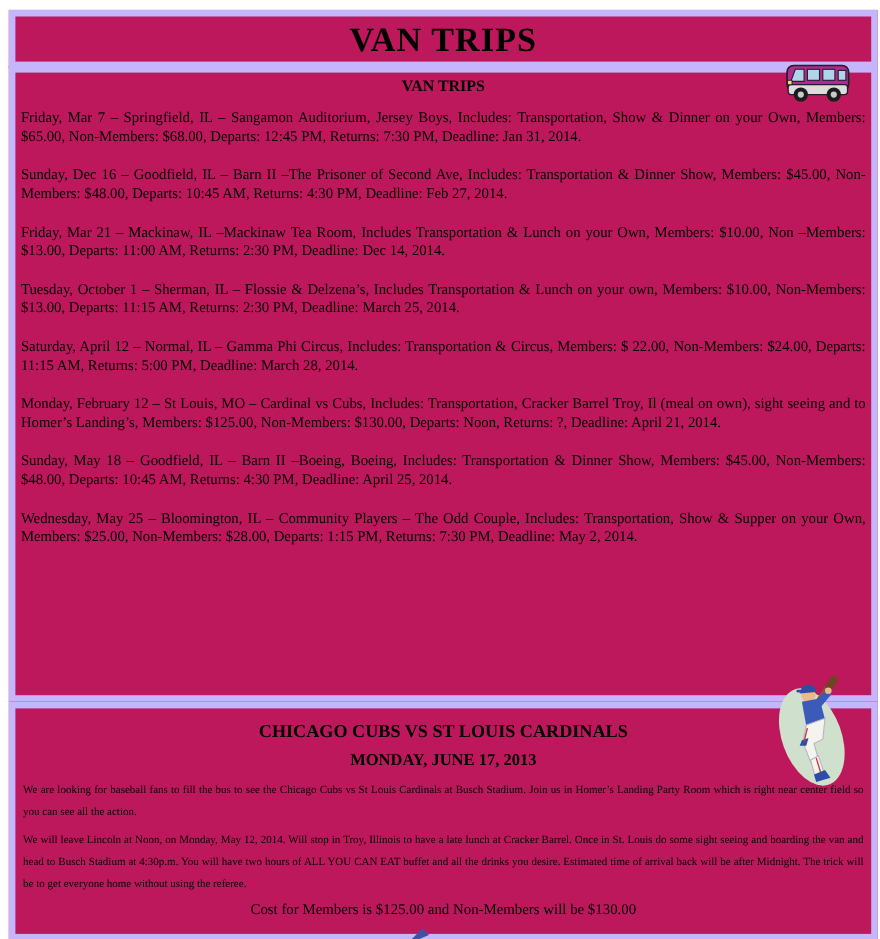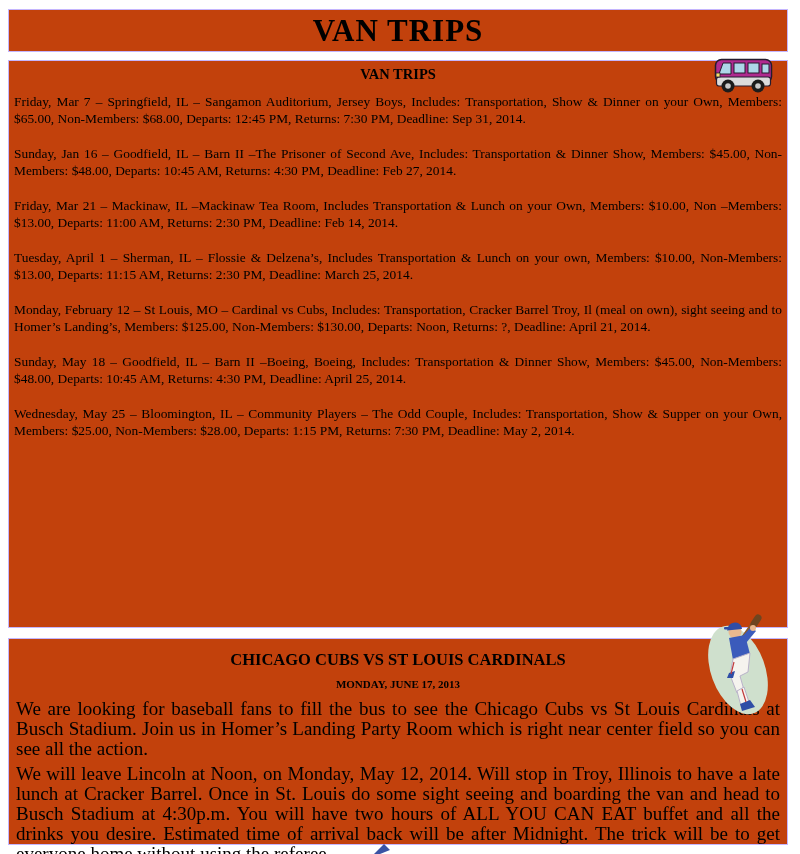--- a/index.html
+++ b/index.html
@@ -1,47 +1,48 @@
 <!DOCTYPE html>
 <html><head>
 <meta charset="utf-8">
 <style>
   html,body{margin:0;padding:0;background:#fff;}
   body{width:800px;height:854px;position:relative;font-family:"Liberation Serif","DejaVu Serif",serif;color:#000;overflow:hidden;}
-  .box{position:absolute;left:8px;width:778px;border:1px solid #c4b5fd;background:#c2410c;box-sizing:content-box;}
+  .box{position:absolute;left:8px;width:778px;border:6px solid #c4b5fd;background:#be185d;box-sizing:content-box;}
   .title-box{top:9px;height:41px;display:flex;align-items:center;justify-content:center;}
   .page-title{font-size:31px;font-weight:bold;letter-spacing:1px;}
   .trips-box{top:60px;height:566px;padding:0 5px;width:768px;}
   .section-heading{text-align:center;font-weight:bold;font-size:14.5px;margin:5px 0 10px 0;}
   .trip{font-size:13.4px;line-height:17px;text-align:justify;margin:0 0 18px 0;}
   .b{font-weight:normal;}
   .cubs-box{top:638px;height:205px;padding:0 7px;width:764px;}
   .cubs-h1{text-align:center;font-weight:bold;font-size:16.5px;margin:11px 0 8px 0;}
-  .cubs-h2{text-align:center;font-weight:bold;font-size:11px;margin:0 0 9px 0;}
-  .cubs-para{font-size:19px;line-height:20px;text-align:justify;margin:0 0 5px 0;}
+  .cubs-h2{text-align:center;font-weight:bold;font-size:15px;margin:0 0 9px 0;}
+  .cubs-para{font-size:10px;line-height:20px;text-align:justify;margin:0 0 5px 0;}
   .cost-line{text-align:center;font-size:13.5px;margin-top:2px;}
   .van-art{position:absolute;top:53px;left:714px;width:62px;height:44px;z-index:5;}
   .batter-art{position:absolute;top:612px;left:696px;width:84px;height:112px;z-index:5;}
   .blue-speck{position:absolute;top:844px;left:374px;width:16px;height:10px;z-index:6;}
   svg{display:block;width:100%;height:100%;}
 </style>
 </head>
 <body>
 
 <div class="box title-box">
   <div class="page-title">VAN TRIPS</div>
 </div>
 
 <div class="box trips-box">
   <div class="section-heading">VAN TRIPS</div>
   <div>
-      <p class="trip"><span class="b">Friday, Mar 7 – Springfield, IL</span><span> – Sangamon Auditorium, Jersey Boys, Includes: Transportation, Show &amp; Dinner on your Own, Members: $65.00, Non-Members: $68.00, Departs: 12:45 PM, Returns: 7:30 PM, </span><span class="b">Deadline: Sep 31, 2014</span><span>.</span></p>
-      <p class="trip"><span class="b">Sunday, Jan 16 – Goodfield, IL</span><span> – Barn II –The Prisoner of Second Ave, Includes: Transportation &amp; Dinner Show, Members: $45.00, Non-Members: $48.00, Departs: 10:45 AM, Returns: 4:30 PM, </span><span class="b">Deadline: Feb 27, 2014.</span></p>
-      <p class="trip"><span class="b">Friday, Mar 21 – Mackinaw, IL</span><span> –Mackinaw Tea Room, Includes Transportation &amp; Lunch on your Own, Members: $10.00, Non –Members: $13.00, Departs: 11:00 AM, Returns: 2:30 PM, </span><span class="b">Deadline: Feb 14, 2014</span><span>.</span></p>
-      <p class="trip"><span class="b">Tuesday, April 1 – Sherman, IL</span><span> – Flossie &amp; Delzena’s, Includes Transportation  &amp; Lunch on your own, Members: $10.00, Non-Members: $13.00, Departs: 11:15 AM, Returns: 2:30 PM, Deadline: </span><span class="b">March 25, 2014</span><span>.</span></p>
+      <p class="trip"><span class="b">Friday, Mar 7 – Springfield, IL</span><span> – Sangamon Auditorium, Jersey Boys, Includes: Transportation, Show &amp; Dinner on your Own, Members: $65.00, Non-Members: $68.00, Departs: 12:45 PM, Returns: 7:30 PM, </span><span class="b">Deadline: Jan 31, 2014</span><span>.</span></p>
+      <p class="trip"><span class="b">Sunday, Dec 16 – Goodfield, IL</span><span> – Barn II –The Prisoner of Second Ave, Includes: Transportation &amp; Dinner Show, Members: $45.00, Non-Members: $48.00, Departs: 10:45 AM, Returns: 4:30 PM, </span><span class="b">Deadline: Feb 27, 2014.</span></p>
+      <p class="trip"><span class="b">Friday, Mar 21 – Mackinaw, IL</span><span> –Mackinaw Tea Room, Includes Transportation &amp; Lunch on your Own, Members: $10.00, Non –Members: $13.00, Departs: 11:00 AM, Returns: 2:30 PM, </span><span class="b">Deadline: Dec 14, 2014</span><span>.</span></p>
+      <p class="trip"><span class="b">Tuesday, October 1 – Sherman, IL</span><span> – Flossie &amp; Delzena’s, Includes Transportation  &amp; Lunch on your own, Members: $10.00, Non-Members: $13.00, Departs: 11:15 AM, Returns: 2:30 PM, Deadline: </span><span class="b">March 25, 2014</span><span>.</span></p>
+      <p class="trip"><span class="b">Saturday, April 12 – Normal, IL</span><span> – Gamma Phi Circus, Includes: Transportation &amp; Circus, Members: $ 22.00, Non-Members: $24.00, Departs: 11:15 AM, Returns: 5:00 PM, </span><span class="b">Deadline: March 28, 2014</span><span>.</span></p>
       <p class="trip"><span class="b">Monday, February 12 – St Louis, MO</span><span> – Cardinal vs Cubs, Includes: Transportation,  Cracker Barrel Troy, Il (meal on own), sight seeing and to Homer’s Landing’s, Members: $125.00, Non-Members: $130.00, Departs: Noon, Returns: ?, </span><span class="b">Deadline: April 21, 2014</span><span>.</span></p>
       <p class="trip"><span class="b">Sunday, May 18 – Goodfield, IL</span><span> – Barn II –Boeing, Boeing, Includes: Transportation &amp; Dinner Show, Members: $45.00, Non-Members: $48.00, Departs: 10:45 AM, Returns: 4:30 PM, </span><span class="b">Deadline: April 25, 2014</span><span>.</span></p>
       <p class="trip"><span class="b">Wednesday, May 25 – Bloomington, IL</span><span> – Community Players – The Odd Couple, Includes: Transportation, Show &amp; Supper on your Own, Members: $25.00, Non-Members: $28.00, Departs: 1:15 PM, Returns: 7:30 PM, </span><span class="b">Deadline: May 2, 2014</span><span>.</span></p>
     </div>
 </div>
 
 <div class="van-art">
   <svg viewBox="0 0 62 44" xmlns="http://www.w3.org/2000/svg">
     <rect x="1.5" y="6.5" width="56" height="23" rx="6" fill="#b02a8f" stroke="#241b2e" stroke-width="1.5"></rect>
     <rect x="2.5" y="24" width="54" height="9" rx="2.5" fill="#dcdcdc" stroke="#241b2e" stroke-width="1.2"></rect>
@@ -57,20 +58,21 @@
   </svg>
 </div>
 
 <div class="box cubs-box">
   <div class="cubs-h1">CHICAGO CUBS VS ST LOUIS CARDINALS</div>
   <div class="cubs-h2">MONDAY, JUNE 17, 2013</div>
   <div>
       <p class="cubs-para"><span>We are looking for baseball fans to fill the bus to see the </span><span class="b">Chicago Cubs vs St Louis Cardinals at Busch Stadium</span><span>.  Join us in Homer’s Landing Party Room which is right  near center field so you can see all the action.</span></p>
       <p class="cubs-para"><span>We will leave Lincoln at Noon, on Monday, May 12, 2014.  Will stop in Troy, Illinois to have a late lunch at Cracker Barrel.  Once in St. Louis do some sight seeing and boarding the van and head to Busch Stadium at 4:30p.m.  You will have two hours of  </span><span class="b">ALL YOU CAN EAT</span><span> buffet and all the drinks you desire.  Estimated time of arrival back will be after Midnight.  The trick will be to get everyone home without using the referee.</span></p>
     </div>
+  <div class="cost-line">Cost for Members is $125.00 and Non-Members will be $130.00</div>
 </div>
 
 <div class="batter-art">
   <svg viewBox="0 0 84 112" xmlns="http://www.w3.org/2000/svg">
     <ellipse cx="42" cy="58" rx="27" ry="46" fill="#cfe0cd" transform="rotate(-20 42 58)"></ellipse>
     <line x1="62" y1="6" x2="44" y2="32" stroke="#8a5a2b" stroke-width="6" stroke-linecap="round"></line>
     <line x1="62" y1="6" x2="58" y2="12" stroke="#6e4520" stroke-width="7" stroke-linecap="round"></line>
     <circle cx="39" cy="20" r="6.5" fill="#eab98e"></circle>
     <path d="M31.5,17 a7.5,7.5 0 0 1 14,-2.5 l0.5,2.5 -15,1.5 z" fill="#2f4da6"></path>
     <rect x="28" y="15" width="7" height="2.5" rx="1" fill="#2f4da6"></rect>

